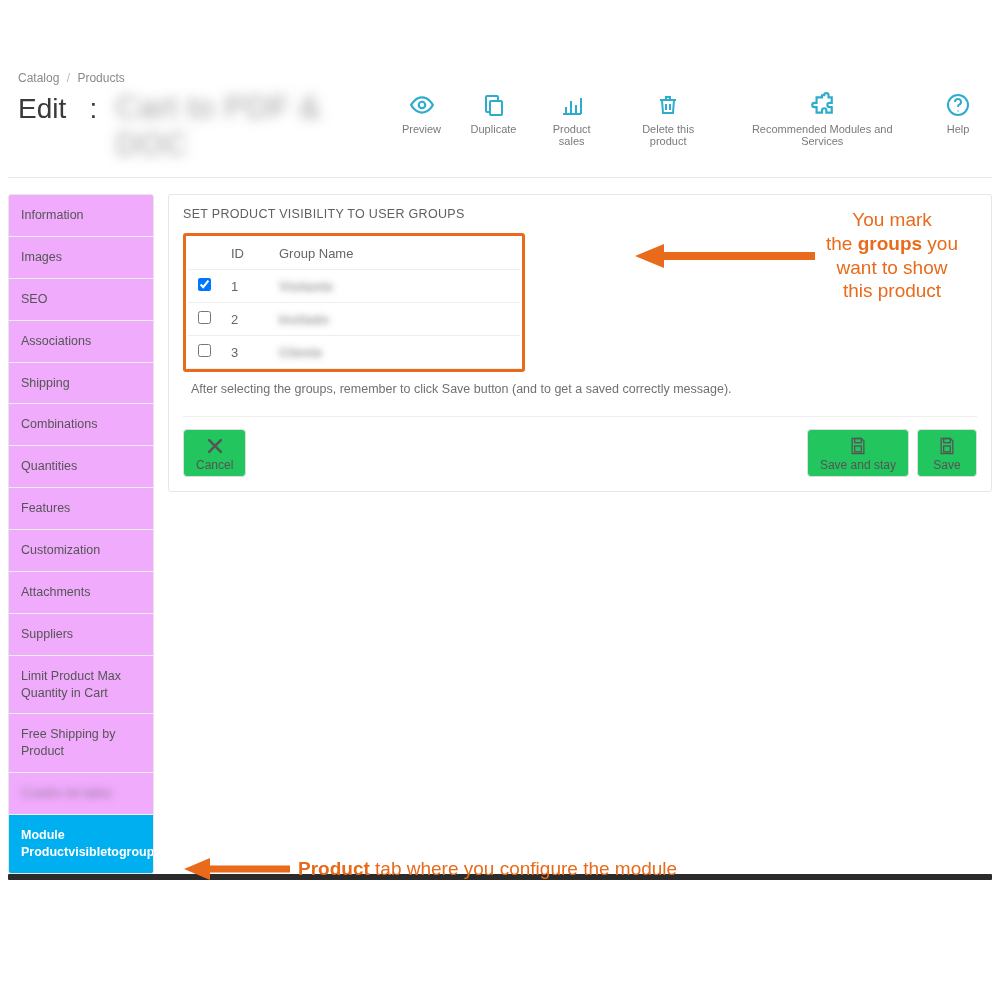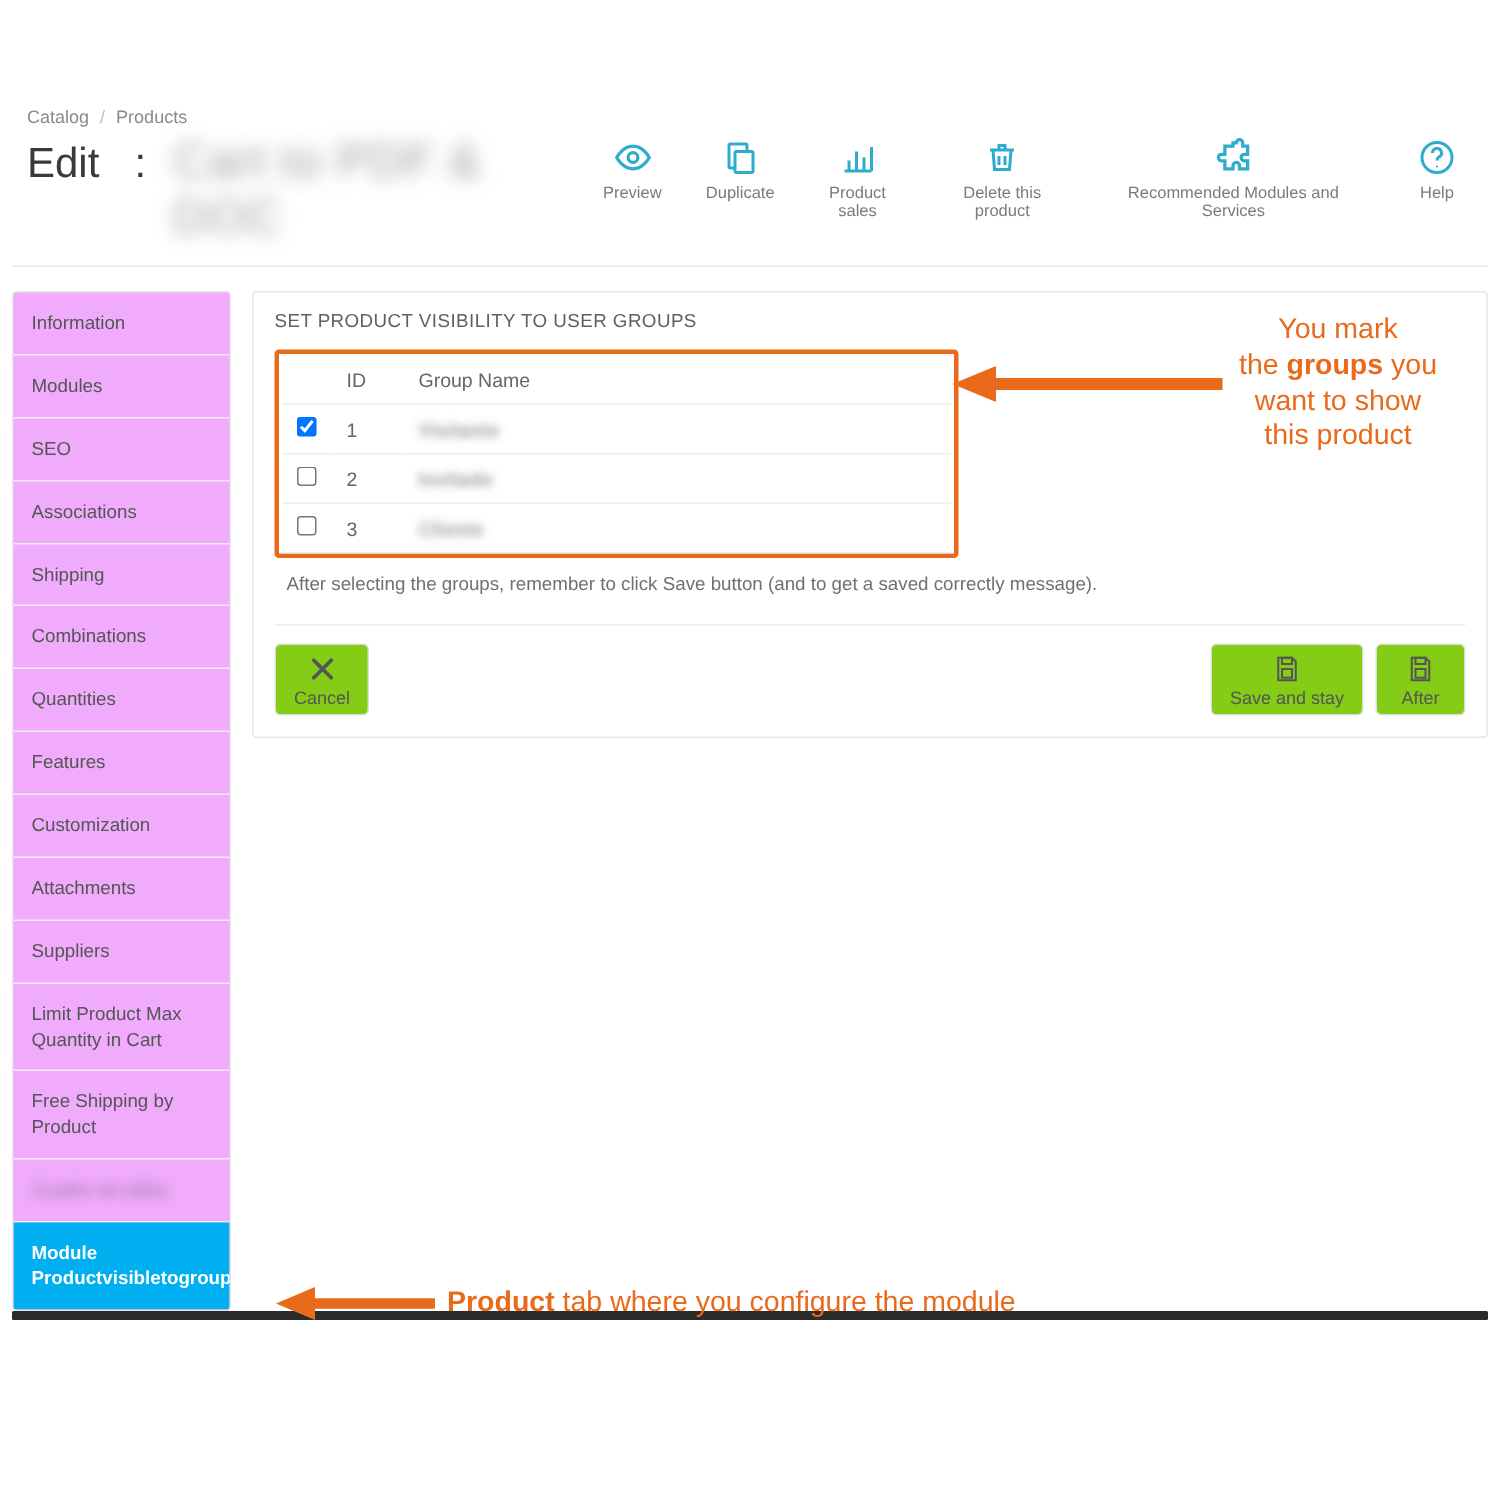--- a/index.html
+++ b/index.html
@@ -49,40 +49,40 @@
   .panel {
     background: #fff; border: 1px solid #e6e6e6; border-radius: 3px;
     padding: 12px 14px 14px 14px;
   }
   .panel-title {
     font-size: 12.5px; letter-spacing: 0.3px; color: #606060;
     text-transform: uppercase; margin-bottom: 12px; font-weight: 400;
   }
   .table-wrap {
     border: 3px solid #e86a1a; padding: 2px 2px 0 2px; border-radius: 3px;
-    width: 456px;
+    width: 342px;
   }
   table.groups {
     width: 100%; border-collapse: collapse; font-size: 13px;
   }
   table.groups th, table.groups td {
     text-align: left; padding: 8px 10px; border-bottom: 1px solid #e9f0ee;
     color: #666;
   }
   table.groups th { font-weight: 400; color: #666; }
   table.groups th:first-child, table.groups td:first-child { width: 32px; text-align: center; }
   table.groups th:nth-child(2), table.groups td:nth-child(2) { width: 48px; }
   .gblur { color: transparent; text-shadow: 0 0 6px rgba(90,90,90,0.6); font-weight: 600; }
   .hint { font-size: 12.5px; color: #707070; margin: 10px 2px 0 8px; }
   .action-bar {
     display: flex; justify-content: space-between; align-items: stretch;
     margin-top: 20px; border-top: 1px solid #eee; padding-top: 12px;
   }
   .btn {
-    background: #84cc16; border: 1px solid #ddd; border-radius: 4px;
+    background: #22c55e; border: 1px solid #ddd; border-radius: 4px;
     padding: 6px 12px 4px 12px; text-align: center; font-size: 12px;
     color: #555; cursor: pointer; min-width: 60px;
   }
   .btn .bi { display: block; margin: 0 auto 2px auto; width: 20px; height: 20px; }
   .btn-group-right { display: flex; gap: 8px; }
   .annotation {
     position: absolute; color: #e86a1a; font-weight: 400;
     display: flex; align-items: center; gap: 6px;
   }
   .annotation .txt { font-size: 19px; line-height: 1.25; }
@@ -171,21 +171,21 @@
         </div>
         <span>Help</span>
       </div>
     </div>
   </div>
 
   <div class="content-row">
 
     <div class="sidebar">
       <div class="item">Information</div>
-      <div class="item">Modules</div>
+      <div class="item">Images</div>
       <div class="item">SEO</div>
       <div class="item">Associations</div>
       <div class="item">Shipping</div>
       <div class="item">Combinations</div>
       <div class="item">Quantities</div>
       <div class="item">Features</div>
       <div class="item">Customization</div>
       <div class="item">Attachments</div>
       <div class="item">Suppliers</div>
       <div class="item">Limit Product Max Quantity in Cart</div>
@@ -244,21 +244,21 @@
                   <rect x="8" y="12" width="8" height="7" fill="none" stroke="#555" stroke-width="1.6"></rect>
                 </svg>
               <span>Save and stay</span>
             </div>
             <div class="btn">
               <svg class="bi" viewBox="0 0 24 24" width="20" height="20">
                   <path d="M5 3h11l3 3v15H5z" fill="none" stroke="#555" stroke-width="1.6"></path>
                   <rect x="8" y="3" width="8" height="5" fill="none" stroke="#555" stroke-width="1.6"></rect>
                   <rect x="8" y="12" width="8" height="7" fill="none" stroke="#555" stroke-width="1.6"></rect>
                 </svg>
-              <span>After</span>
+              <span>Save</span>
             </div>
           </div>
         </div>
       </div>
 
       <div class="annotation ann1">
         <svg class="arrow-svg" width="190" height="30" viewBox="0 0 190 30">
           <line x1="30" y1="15" x2="185" y2="15" stroke="#e86a1a" stroke-width="8"></line>
           <polygon points="5,15 34,3 34,27" fill="#e86a1a"></polygon>
         </svg>

